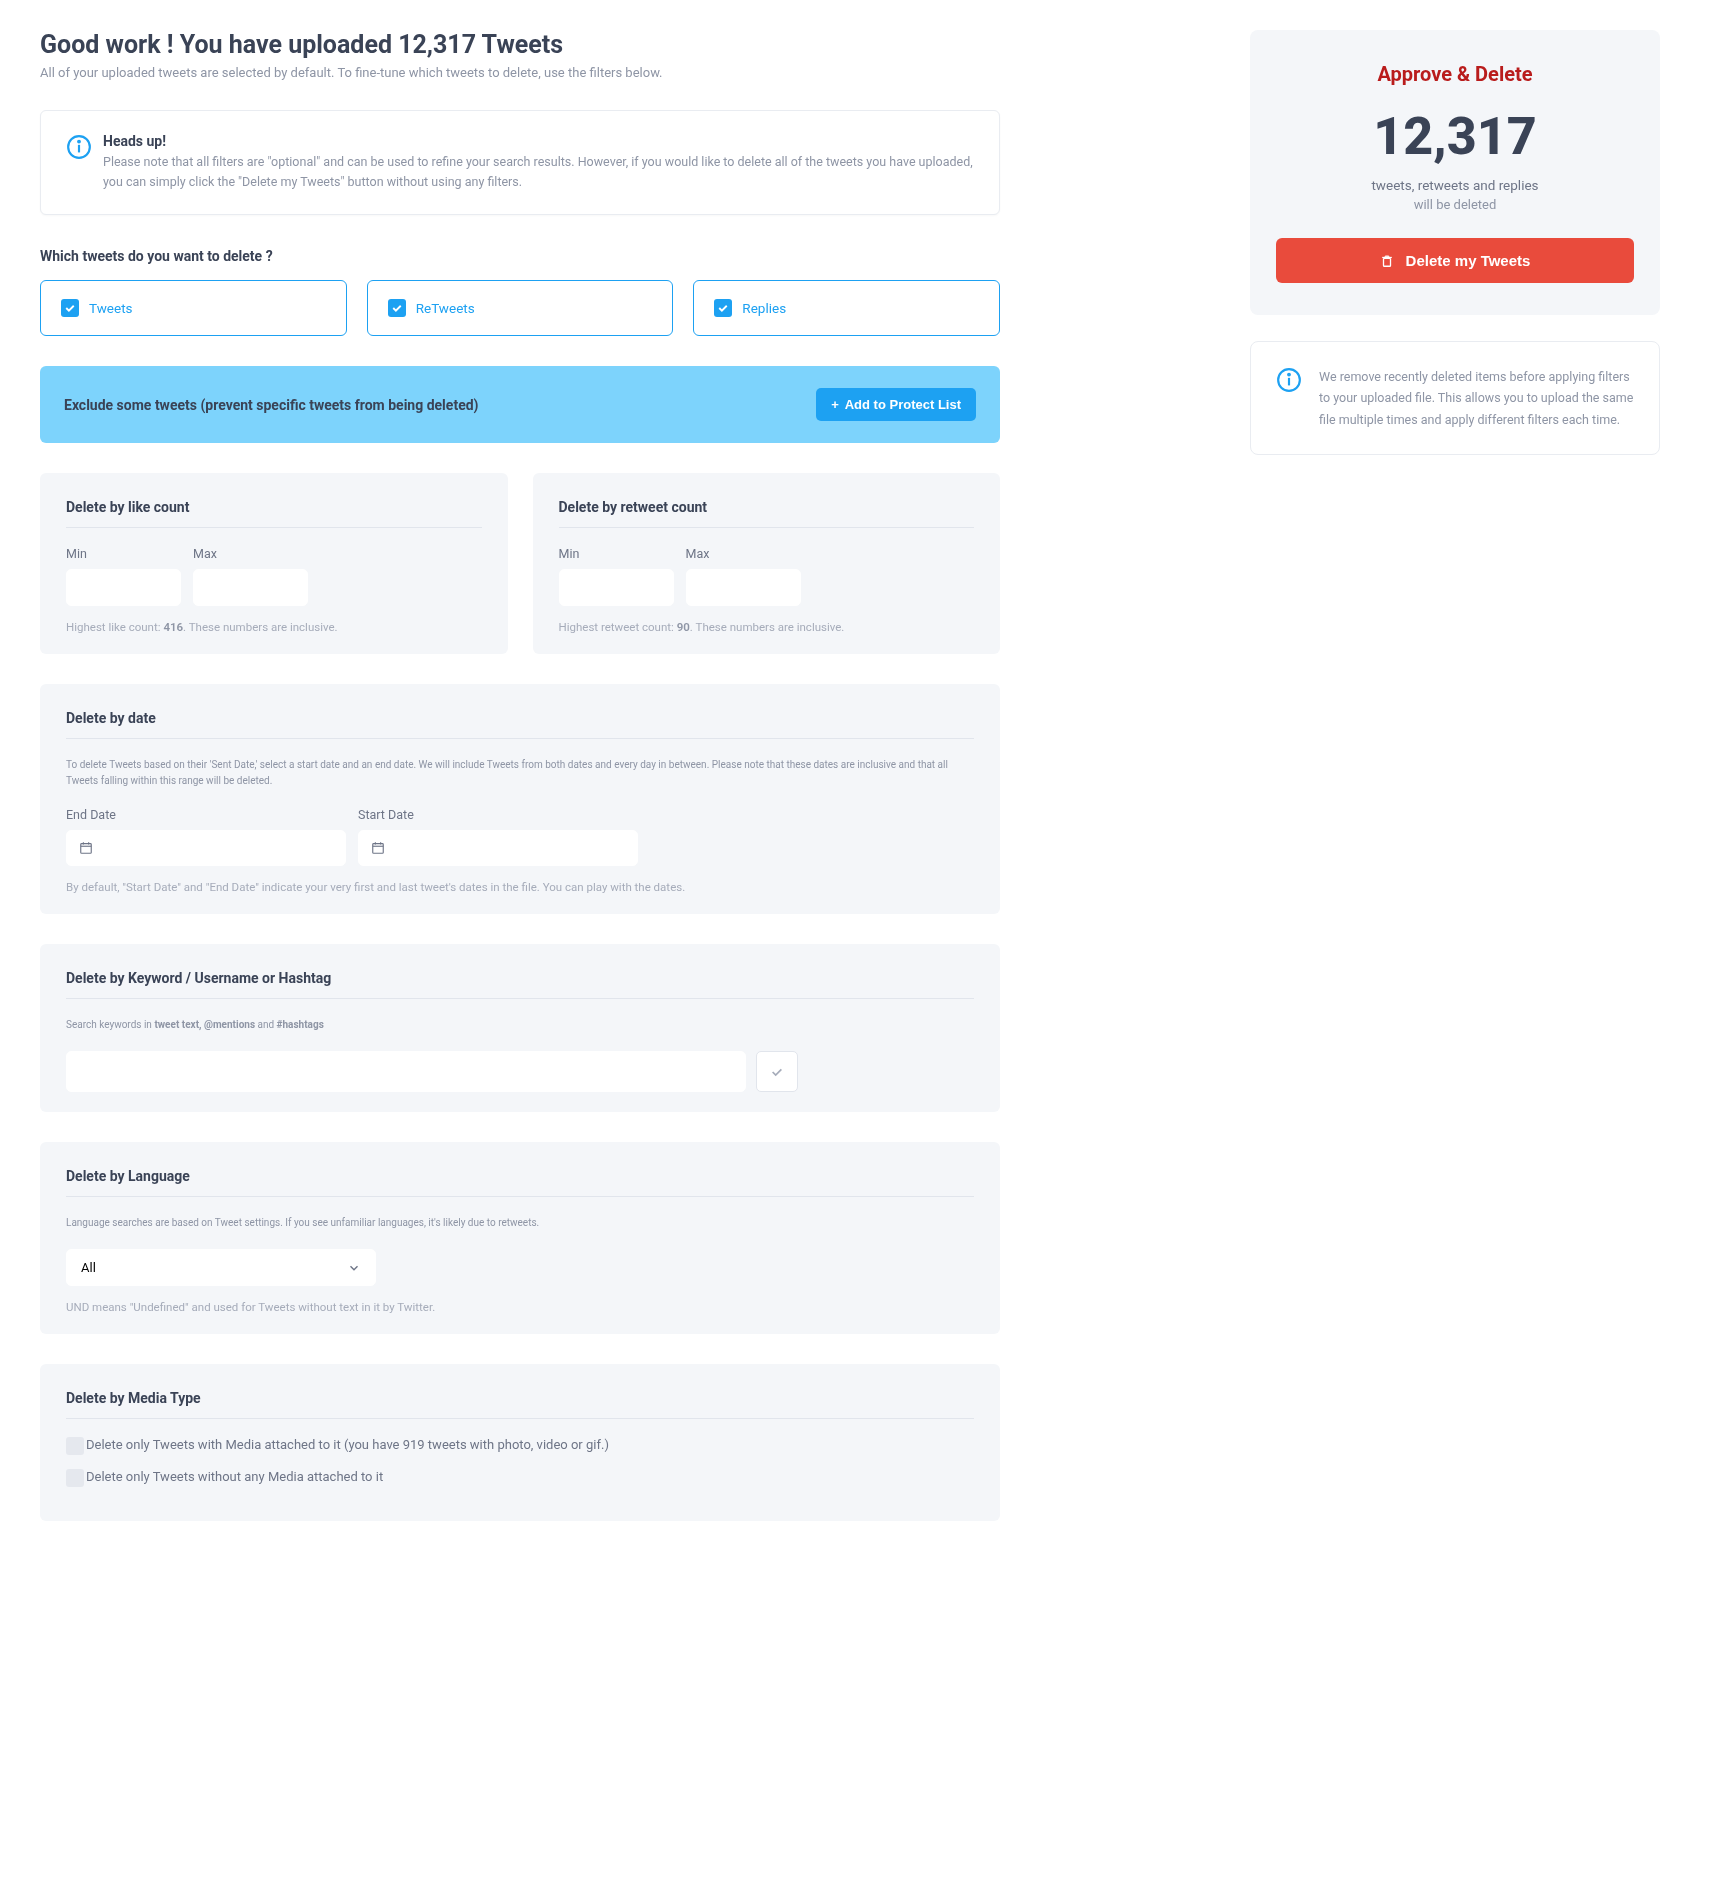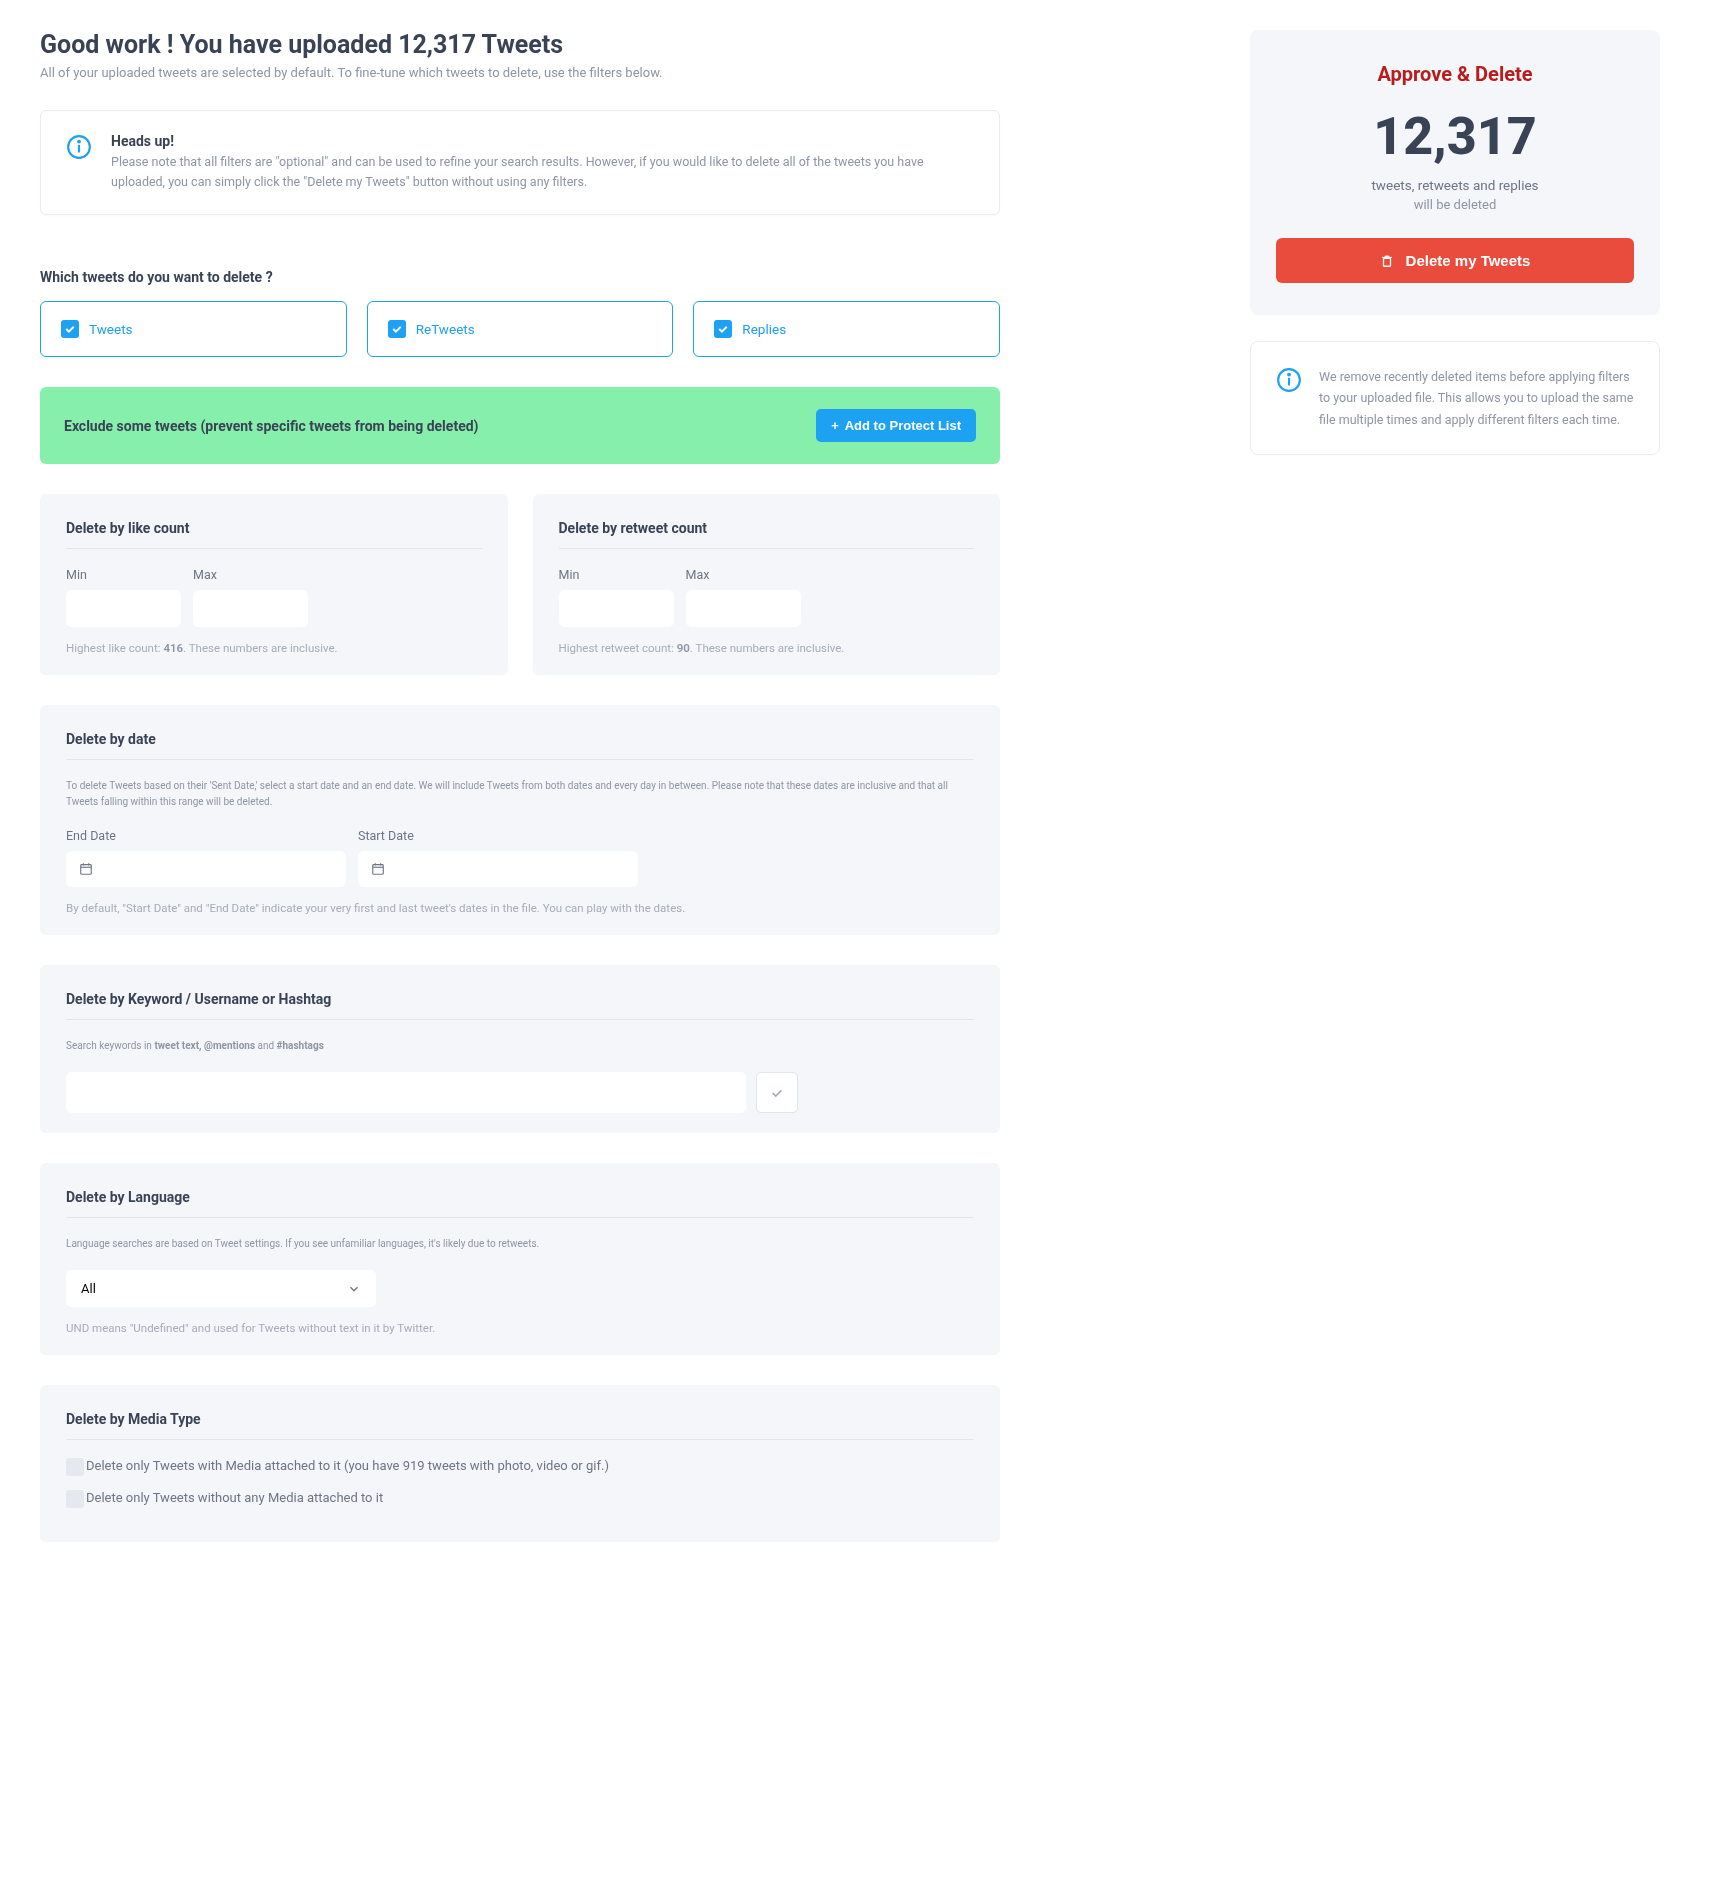--- a/index.html
+++ b/index.html
@@ -9,42 +9,42 @@
   padding: 30px 40px;
   display: flex;
   gap: 250px;
 }
 .left-col { flex: 1; max-width: 960px; }
 .right-col { width: 410px; }
 h1 { font-size: 25px; font-weight: 700; color: #3a4356; margin-bottom: 6px; }
 .subtitle { font-size: 13px; color: #8e95a5; margin-bottom: 30px; }
 .alert-box {
   background: #fff; border: 1px solid #e9ecf1; border-radius: 6px;
-  padding: 22px 24px; display: flex; gap: 18px; margin-bottom: 54px;
+  padding: 22px 24px; display: flex; gap: 10px; margin-bottom: 33px;
   box-shadow: 0 1px 2px rgba(0,0,0,0.03);
 }
 .alert-icon { flex-shrink: 0; width: 28px; height: 28px; display:flex; align-items:center; justify-content:center; }
 .alert-icon svg { width: 26px; height: 26px; }
 .alert-title { font-size: 14px; font-weight: 700; color: #3a4356; margin-bottom: 3px; }
 .alert-text { font-size: 12.5px; color: #8e95a5; line-height: 1.6; }
 .section-title { font-size: 14px; font-weight: 700; color: #3a4356; margin-bottom: 16px; }
 .type-row { display: flex; gap: 20px; margin-bottom: 30px; }
 .type-card {
   flex: 1; border: 1px solid #1da1f2; border-radius: 6px;
   padding: 18px 20px; display: flex; align-items: center; gap: 10px;
   cursor: pointer;
 }
 .ck {
   width: 18px; height: 18px; background: #1da1f2; border-radius: 3px;
   display: flex; align-items: center; justify-content: center; flex-shrink:0;
 }
 .ck svg { width: 12px; height: 12px; }
 .type-label { font-size: 13.5px; color: #1da1f2; }
 .exclude-bar {
-  background: #86efac; border-radius: 6px; padding: 22px 24px;
+  background: #7dd3fc; border-radius: 6px; padding: 22px 24px;
   display: flex; justify-content: space-between; align-items: center;
   margin-bottom: 30px;
 }
 .exclude-title { font-size: 14px; font-weight: 700; color: #3a4356; }
 .btn-primary {
   background: #1da1f2; color: #fff; border: none; border-radius: 5px;
   padding: 9px 15px; font-size: 13px; font-weight: 600; cursor: pointer;
   display: flex; align-items: center; gap: 6px;
 }
 .filter-row { display: flex; gap: 25px; margin-bottom: 30px; }

